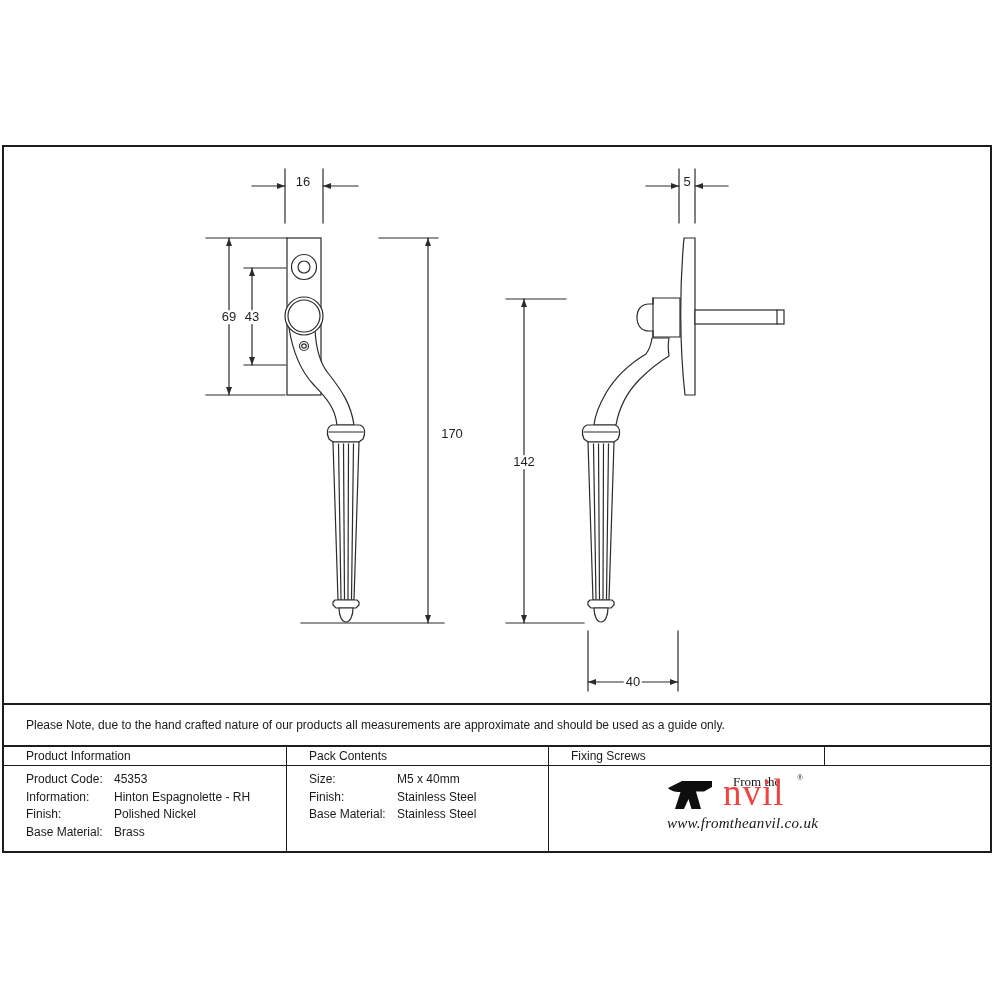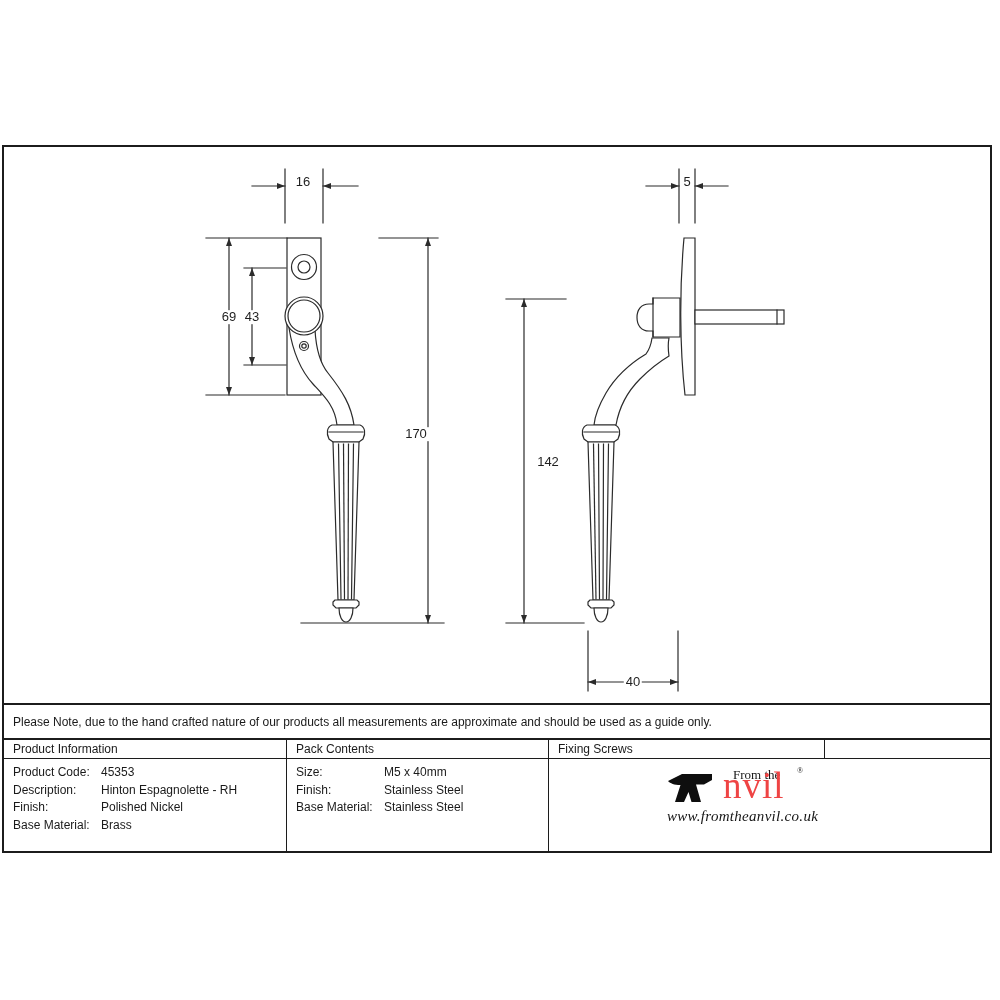--- a/index.html
+++ b/index.html
@@ -10,27 +10,27 @@
            border:2px solid #1c1c1c; box-sizing:border-box;
            display:flex; flex-direction:column; background:#fff; }
 
   .drawing-area { position:relative; height:556px; flex:none; }
   .drawing-area svg { position:absolute; left:0; top:0; display:block; }
 
   .dim-label { position:absolute; transform:translate(-50%,-50%);
                font-size:13px; line-height:1.05; background:#fff; padding:0 2px;
                color:#1f1f1f; white-space:nowrap; }
 
-  .note-row { flex:none; height:35px; box-sizing:border-box; border-top:2px solid #1c1c1c;
-              display:flex; align-items:center; padding-left:9px; font-size:12px; }
+  .note-row { flex:none; height:42px; box-sizing:border-box; border-top:2px solid #1c1c1c;
+              display:flex; align-items:center; padding-left:22px; font-size:12px; }
 
   .spec-table { flex:1; border-top:2px solid #1c1c1c; display:grid;
                 grid-template-columns:282px 262px 276px 1fr;
                 grid-template-rows:19px 1fr; }
-  .cell { box-sizing:border-box; padding-left:9px; overflow:hidden; }
+  .cell { box-sizing:border-box; padding-left:22px; overflow:hidden; }
   .bl { border-left:1.5px solid #1c1c1c; }
   .bb { border-bottom:1.5px solid #1c1c1c; }
   .header-cell { display:flex; align-items:center; font-size:12px; }
   .body-cell { padding-top:5px; font-size:12px; line-height:17.5px; position:relative; }
   .kv { display:grid; grid-template-columns:88px 1fr; }
 
   .brand-box { position:absolute; right:5px; top:2px; width:154px; height:66px; }
   .anvil-glyph { position:absolute; left:2px; top:10px; }
   .brand-tagline { position:absolute; left:68px; top:5px; font-family:"Liberation Serif", serif; font-size:13px; color:#151515; }
   .brand-reg { position:absolute; left:132px; top:1px; font-size:8px; font-family:"Liberation Serif", serif; }
@@ -155,23 +155,23 @@
           <line x1="602.5" y1="443" x2="602" y2="598"></line>
           <line x1="607.5" y1="443" x2="605.5" y2="598"></line>
           <path d="M 589 599 L 587 601 L 587 604 L 590 607 L 610 607 L 613 604 L 613 601 L 611 599 Z" fill="#ffffff"></path>
           <path d="M 593 607 C 593 615 596 621 600 621 C 604 621 607 615 607 607 Z" fill="#ffffff"></path>
         </g>
       </svg>
 
       <span class="dim-label" style="left:299px; top:35px;">16</span>
       <span class="dim-label" style="left:225px; top:170px;">69</span>
       <span class="dim-label" style="left:248px; top:170px;">43</span>
-      <span class="dim-label" style="left:412px; top:287px;">170</span>
+      <span class="dim-label" style="left:448px; top:287px;">170</span>
       <span class="dim-label" style="left:683px; top:35px;">5</span>
-      <span class="dim-label" style="left:520px; top:315px;margin-left:24px;">142</span>
+      <span class="dim-label" style="left:520px; top:315px;">142</span>
       <span class="dim-label" style="left:629px; top:535px;">40</span>
     </div>
 
     <div class="note-row">
       <span>Please Note, due to the hand crafted nature of our products all measurements are approximate and should be used as a guide only.</span>
     </div>
 
     <div class="spec-table">
 
       <div class="cell header-cell bb">
@@ -184,21 +184,21 @@
         <span>Fixing Screws</span>
       </div>
       <div class="cell header-cell bb bl"></div>
 
       <div class="cell body-cell">
         <div class="kv">
           <span>Product Code:</span>
           <span>45353</span>
         </div>
         <div class="kv">
-          <span>Description:</span>
+          <span>Information:</span>
           <span>Hinton Espagnolette - RH</span>
         </div>
         <div class="kv">
           <span>Finish:</span>
           <span>Polished Nickel</span>
         </div>
         <div class="kv">
           <span>Base Material:</span>
           <span>Brass</span>
         </div>

